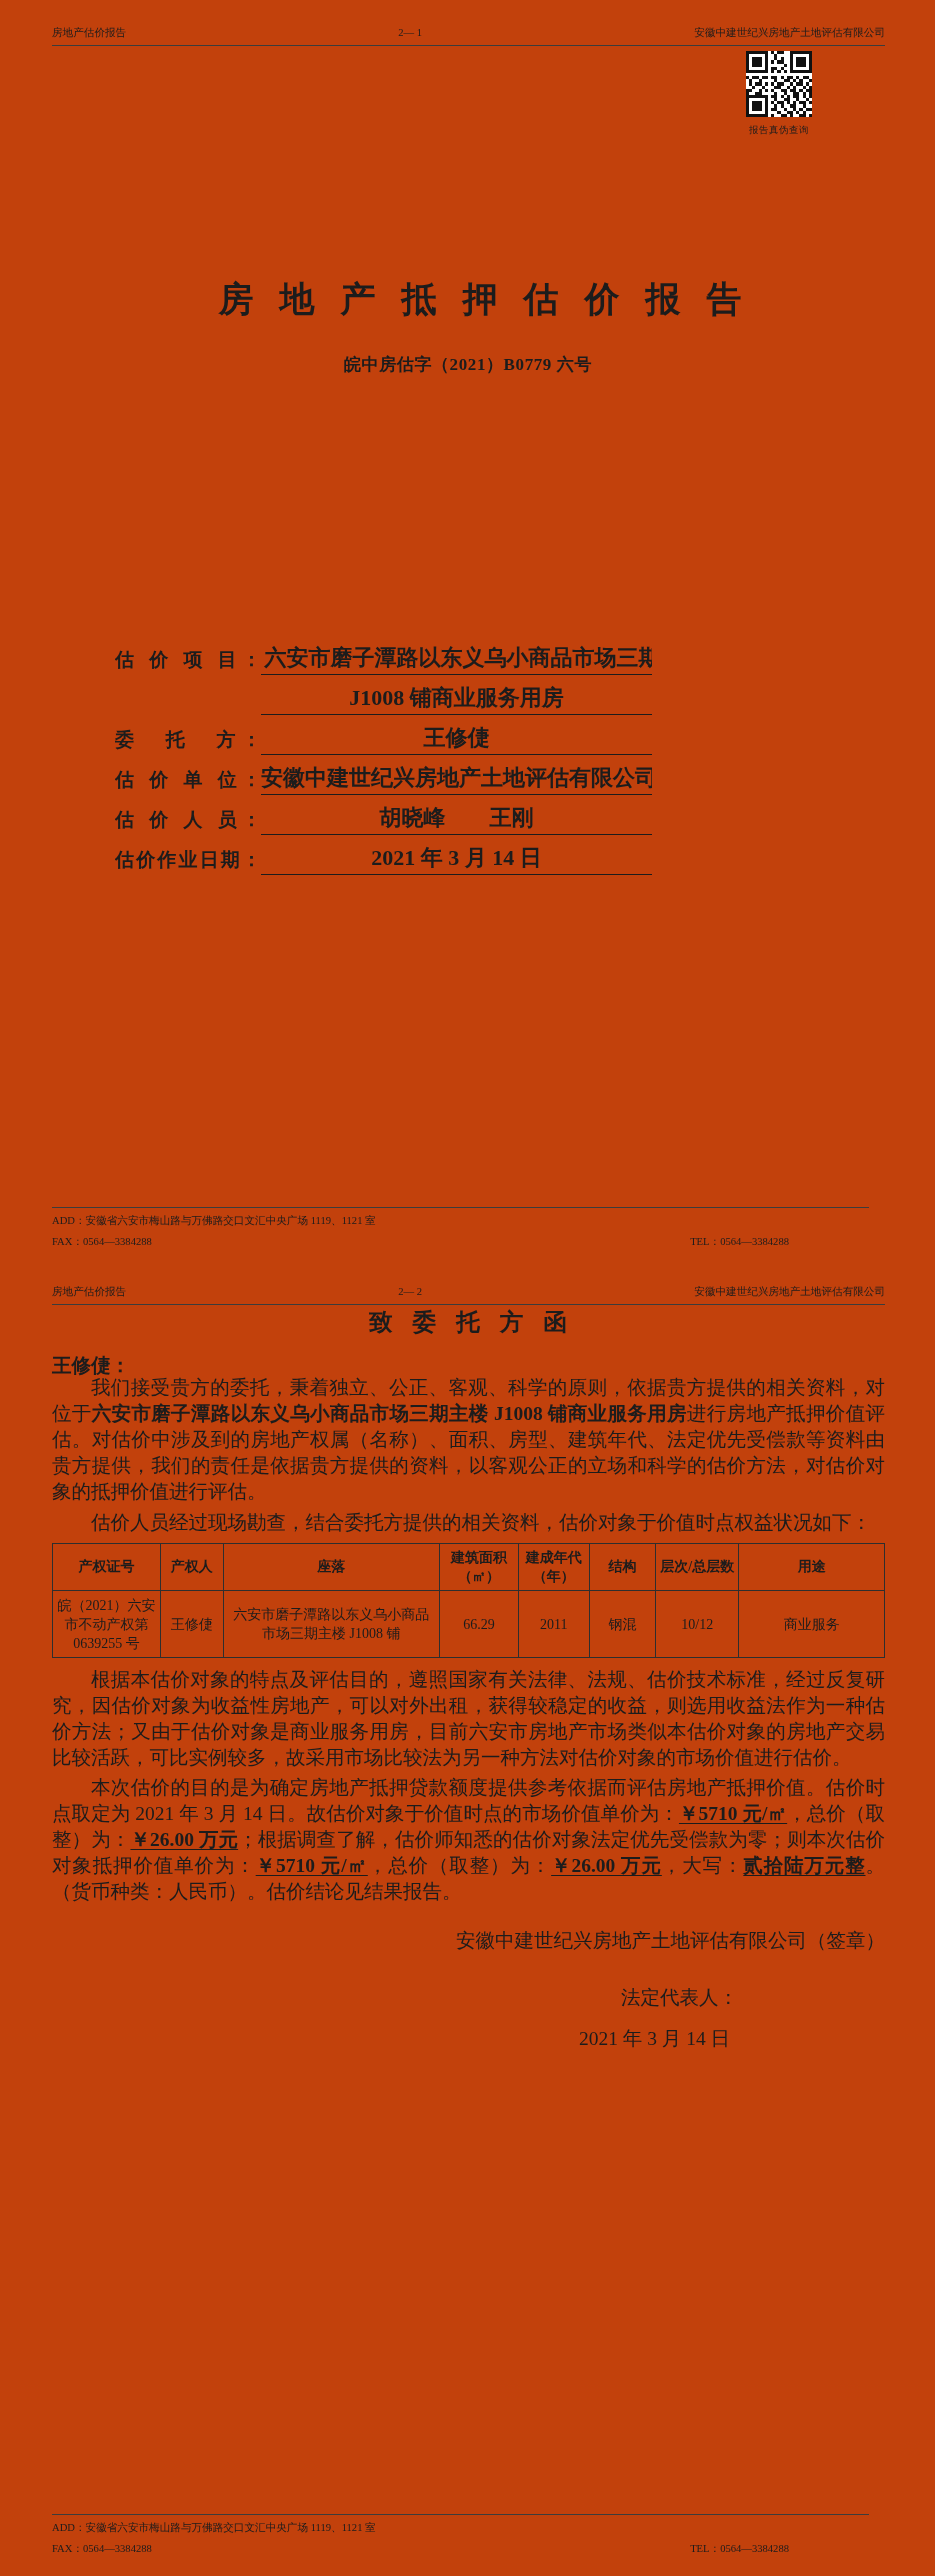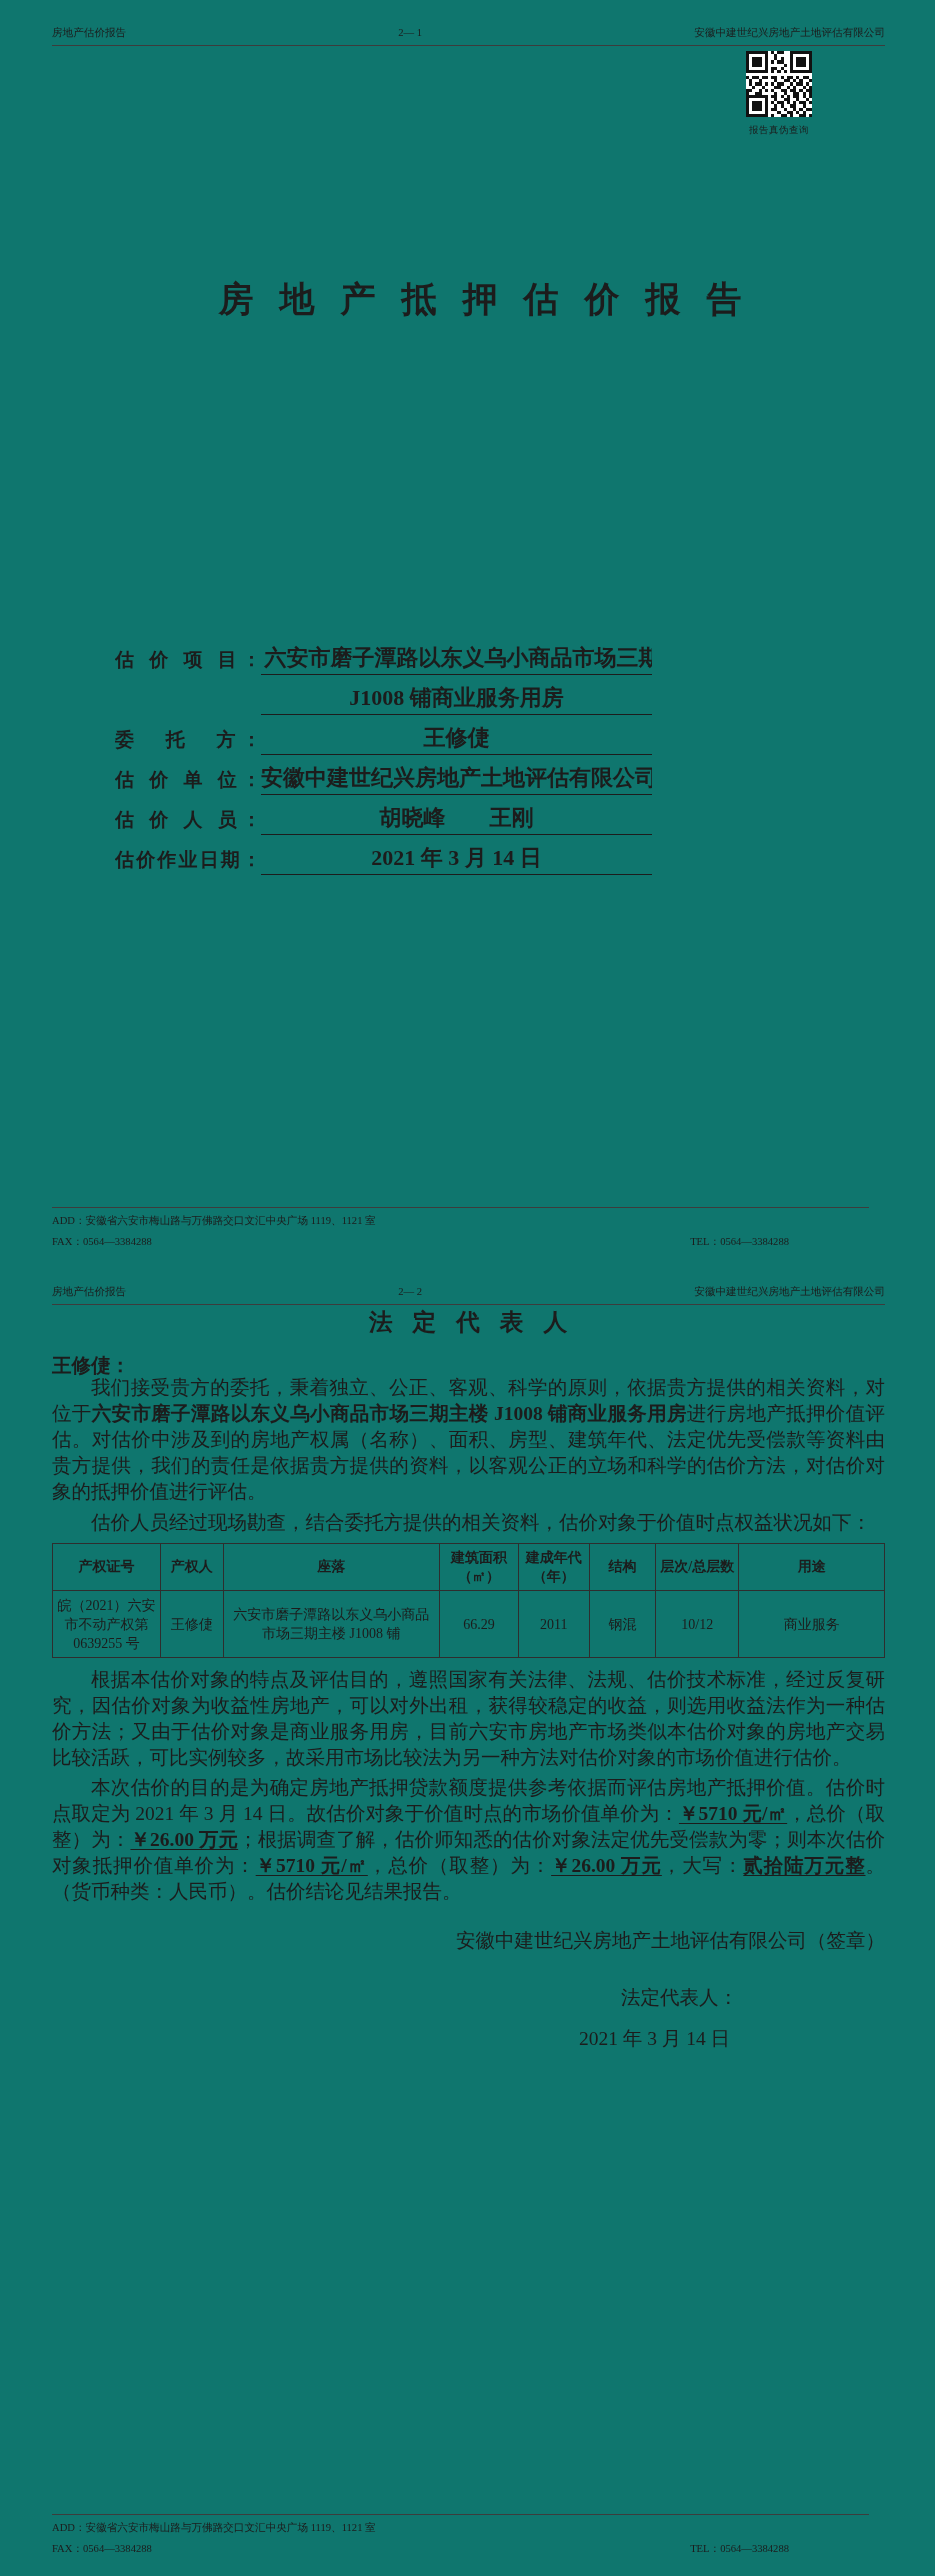--- a/index.html
+++ b/index.html
@@ -1,18 +1,18 @@
 <!DOCTYPE html>
 <html style="font-size:9.4px"><head>
 <meta charset="utf-8">
 <style>
   * { margin:0; padding:0; box-sizing:border-box; }
   html, body { background:#ffffff; }
   body { width:936px; color:#1c1c1c; font-family:"Liberation Serif","DejaVu Serif",serif; }
-  .page { position:relative; width:936px; overflow:hidden; background:#0f766e; }
+  .page { position:relative; width:936px; overflow:hidden; background:#c2410c; }
   #page-1 { height:1268px; }
   #page-2 { height:1308px; }
 
   .page-header { position:absolute; left:52px; right:51px; display:flex;
     justify-content:space-between; align-items:baseline;
     border-bottom:0.9px solid #3c3c3c; padding-bottom:5.3px; font-size:10.6px; }
   #page-1 .page-header { top:26px; }
   #page-2 .page-header { top:16.5px; }
 
   .qr-block { position:absolute; top:51px; right:124px; width:66px; text-align:center; }
@@ -81,20 +81,21 @@
       <rect x="16" y="2" width="3" height="3"></rect>
       <rect x="0" y="14" width="7" height="7"></rect>
       <rect x="1" y="15" width="5" height="5" fill="#ffffff"></rect>
       <rect x="2" y="16" width="3" height="3"></rect>
       <path d="M8 0h1v1H8zM10 0h2v1h-2zM9 1h1v2H9zM11 2h1v1h-1zM8 3h1v1H8zM10 3h2v1h-2zM12 4h1v1h-1zM8 5h2v1H8zM11 5h1v1h-1zM8 6h1v1H8zM10 6h1v1h-1zM12 6h1v1h-1zM0 8h1v1H0zM2 8h2v1H2zM5 8h2v1H5zM1 9h1v1H1zM4 9h1v1H4zM1 10h1v1H1zM3 10h2v1H3zM6 10h1v1H6zM2 11h1v1H2zM5 11h1v1H5zM0 12h2v1H0zM4 12h1v1H4zM6 12h1v1H6zM0 13h1v1H0zM3 13h2v1H3zM8 8h2v1H8zM11 8h1v1h-1zM13 8h2v1h-2zM16 8h1v1h-1zM18 8h2v1h-2zM9 9h1v1H9zM12 9h2v1h-2zM15 9h1v1h-1zM17 9h1v1h-1zM20 9h1v1h-1zM8 10h1v1H8zM10 10h2v1h-2zM14 10h1v1h-1zM16 10h2v1h-2zM19 10h1v1h-1zM9 11h2v1H9zM13 11h1v1h-1zM15 11h1v1h-1zM18 11h1v1h-1zM20 11h1v1h-1zM8 12h1v1H8zM11 12h2v1h-2zM14 12h2v1h-2zM17 12h1v1h-1zM19 12h2v1h-2zM9 13h1v1H9zM12 13h1v1h-1zM15 13h2v1h-2zM18 13h1v1h-1zM20 13h1v1h-1zM8 14h2v1H8zM11 14h1v1h-1zM13 14h1v1h-1zM15 14h2v1h-2zM18 14h1v1h-1zM20 14h1v1h-1zM9 15h1v1H9zM12 15h2v1h-2zM16 15h1v1h-1zM19 15h1v1h-1zM8 16h1v1H8zM10 16h2v1h-2zM13 16h1v1h-1zM15 16h1v1h-1zM17 16h2v1h-2zM20 16h1v1h-1zM9 17h1v1H9zM11 17h1v1h-1zM14 17h2v1h-2zM18 17h1v1h-1zM8 18h2v1H8zM12 18h1v1h-1zM15 18h1v1h-1zM17 18h1v1h-1zM19 18h2v1h-2zM10 19h1v1h-1zM13 19h2v1h-2zM16 19h1v1h-1zM18 19h1v1h-1zM8 20h1v1H8zM11 20h2v1h-2zM14 20h1v1h-1zM17 20h2v1h-2zM20 20h1v1h-1z"></path>
     </svg>
     <div class="qr-caption">报告真伪查询</div>
   </div>
 
   <div class="report-title">房地产抵押估价报告</div>
+  <div class="report-number">皖中房估字（2021）B0779 六号</div>
 
   <div class="cover-form">
     <div class="form-row">
       <span class="form-label">估 价 项 目：</span>
       <span class="form-value left">六安市磨子潭路以东义乌小商品市场三期主楼</span>
     </div>
     <div class="form-row">
       <span class="form-spacer"></span>
       <span class="form-value">J1008 铺商业服务用房</span>
     </div>
@@ -126,21 +127,21 @@
 </div>
 
 <div class="page" id="page-2">
 
   <div class="page-header">
     <span>房地产估价报告</span>
     <span>2— 2</span>
     <span>安徽中建世纪兴房地产土地评估有限公司</span>
   </div>
 
-  <div class="letter-title">法定代表人</div>
+  <div class="letter-title">致委托方函</div>
   <div class="salutation">王修倢：</div>
 
   <div class="p2-body">
 
     <p><span>我们接受贵方的委托，秉着独立、公正、客观、科学的原则，依据贵方提供的相关资料，对位于</span><span class="b">六安市磨子潭路以东义乌小商品市场三期主楼 J1008 铺商业服务用房</span><span>进行房地产抵押价值评估。对估价中涉及到的房地产权属（名称）、面积、房型、建筑年代、法定优先受偿款等资料由贵方提供，我们的责任是依据贵方提供的资料，以客观公正的立场和科学的估价方法，对估价对象的抵押价值进行评估。</span></p>
 
     <p>估价人员经过现场勘查，结合委托方提供的相关资料，估价对象于价值时点权益状况如下：</p>
 
     <table class="rights">
       <colgroup>

